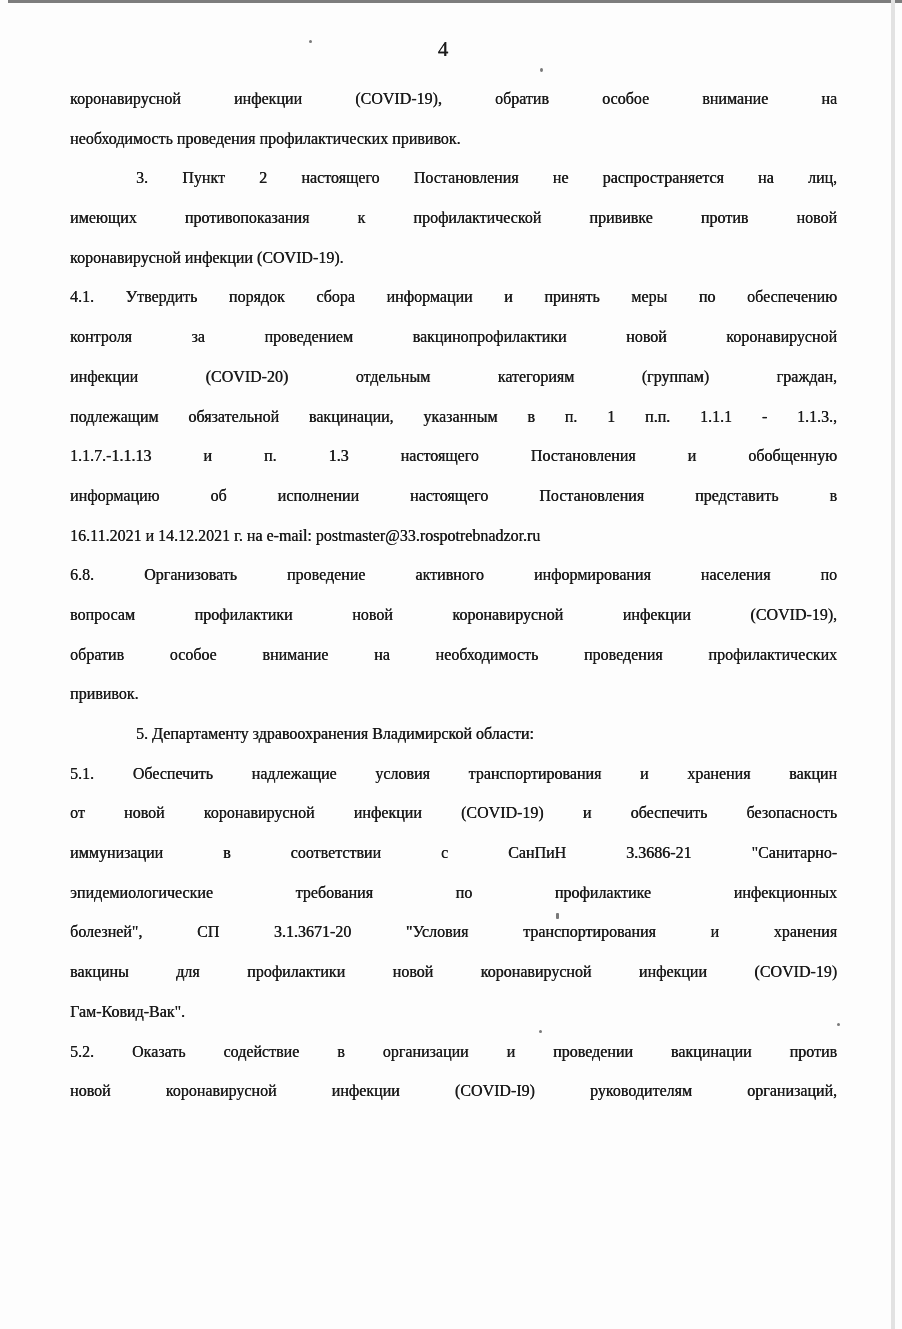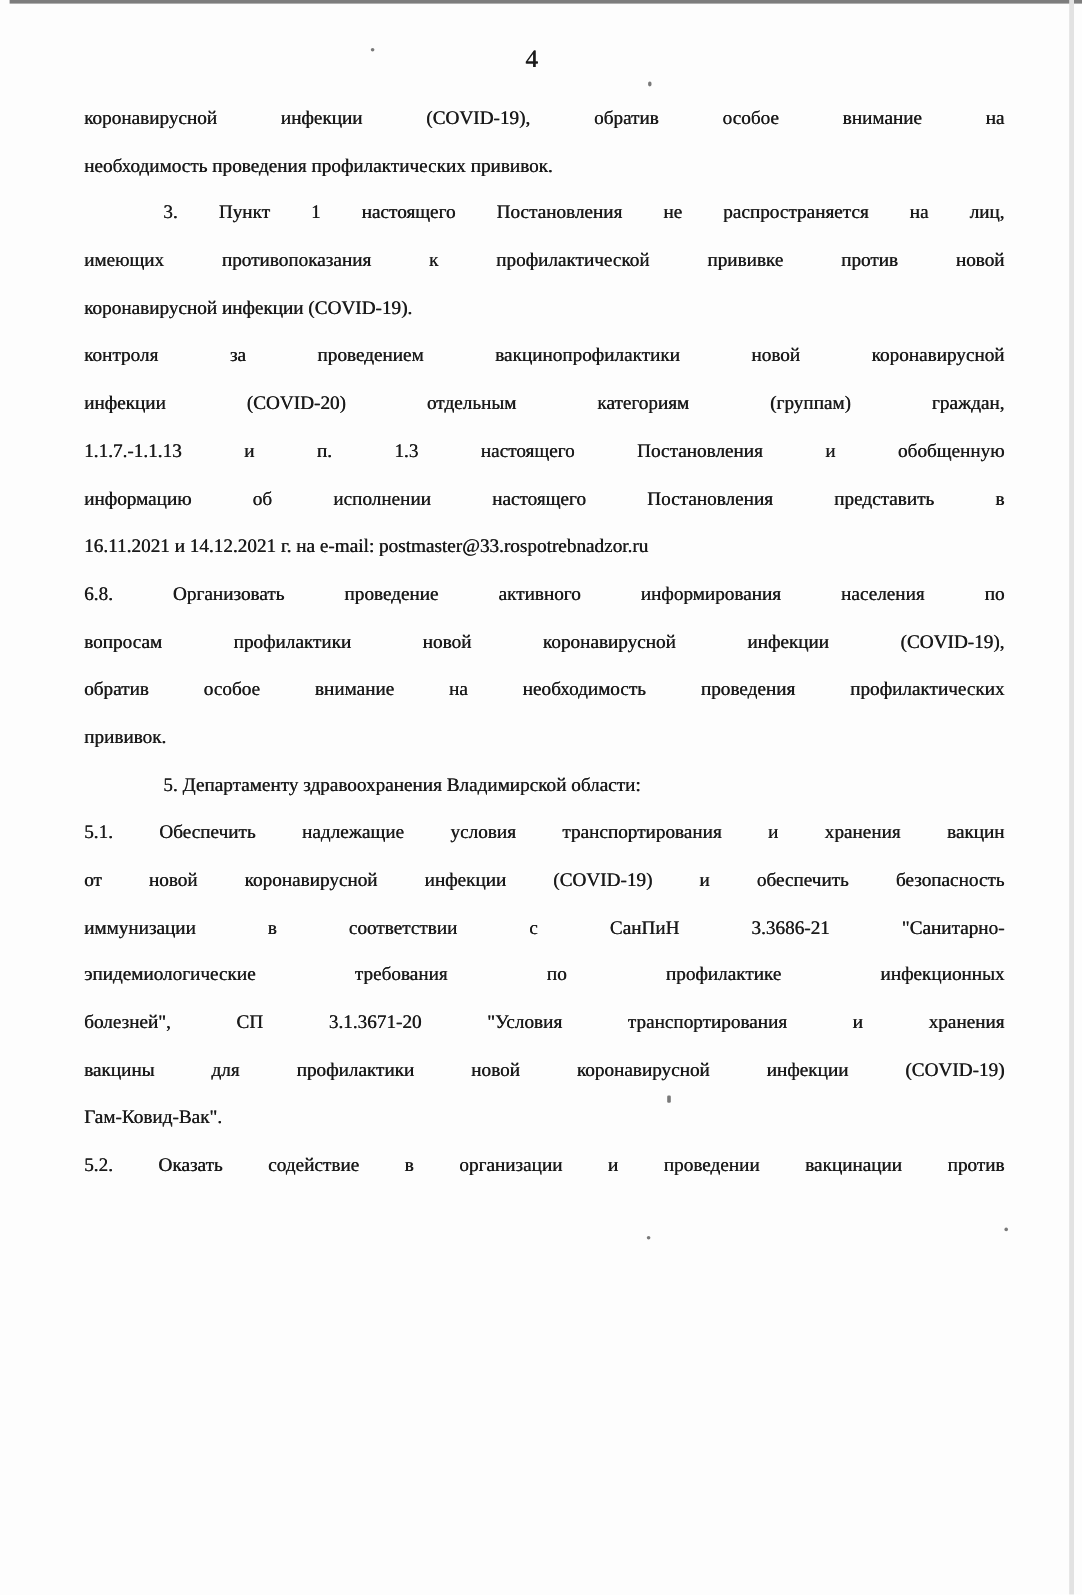--- a/index.html
+++ b/index.html
@@ -76,41 +76,44 @@
 <div class="page">
   <div class="top-edge"></div>
   <div class="right-edge"></div>
 
   <div class="page-number">4</div>
 
   <div class="content">
 
   <div class="line j">коронавирусной инфекции (COVID-19), обратив особое внимание на</div>
       <div class="line">необходимость проведения профилактических прививок.</div>
-      <div class="line j ind">3. Пункт 1 настоящего Постановления не распространяется на лиц,</div>
+      <div class="line j ind">3. Пункт 2 настоящего Постановления не распространяется на лиц,</div>
       <div class="line j">имеющих противопоказания к профилактической прививке против новой</div>
       <div class="line">коронавирусной инфекции (COVID-19).</div>
+      <div class="line j">4.1. Утвердить порядок сбора информации и принять меры по обеспечению</div>
       <div class="line j">контроля за проведением вакцинопрофилактики новой коронавирусной</div>
       <div class="line j">инфекции (COVID-20) отдельным категориям (группам) граждан,</div>
+      <div class="line j">подлежащим обязательной вакцинации, указанным в п. 1 п.п. 1.1.1 - 1.1.3.,</div>
       <div class="line j">1.1.7.-1.1.13 и п. 1.3 настоящего Постановления и обобщенную</div>
       <div class="line j">информацию об исполнении настоящего Постановления представить в</div>
       <div class="line">16.11.2021 и 14.12.2021 г.  на  e-mail: postmaster@33.rospotrebnadzor.ru</div>
       <div class="line j">6.8. Организовать проведение активного информирования населения по</div>
       <div class="line j">вопросам профилактики новой коронавирусной инфекции (COVID-19),</div>
       <div class="line j">обратив особое внимание на необходимость проведения профилактических</div>
       <div class="line">прививок.</div>
       <div class="line ind">5. Департаменту здравоохранения Владимирской области:</div>
       <div class="line j">5.1. Обеспечить надлежащие условия транспортирования и хранения вакцин</div>
       <div class="line j">от новой коронавирусной инфекции (COVID-19) и обеспечить безопасность</div>
       <div class="line j">иммунизации в соответствии с СанПиН 3.3686-21 "Санитарно-</div>
       <div class="line j">эпидемиологические требования по профилактике инфекционных</div>
       <div class="line j">болезней", СП 3.1.3671-20 "Условия транспортирования и хранения</div>
       <div class="line j">вакцины для профилактики новой коронавирусной инфекции (COVID-19)</div>
       <div class="line">Гам-Ковид-Вак".</div>
       <div class="line j">5.2. Оказать содействие в организации и проведении вакцинации против</div>
+      <div class="line j">новой коронавирусной инфекции (COVID-I9) руководителям организаций,</div>
     </div>
 
   <div class="speck" style="left:309px; top:40px; width:3px; height:3px;"></div>
   <div class="speck" style="left:540px; top:68px; width:3px; height:4px;"></div>
   <div class="speck" style="left:556px; top:913px; width:3px; height:6px; border-radius:1px;"></div>
   <div class="speck" style="left:539px; top:1030px; width:3px; height:3px;"></div>
   <div class="speck" style="left:837px; top:1023px; width:3px; height:3px;"></div>
 </div>
 
 </body></html>

